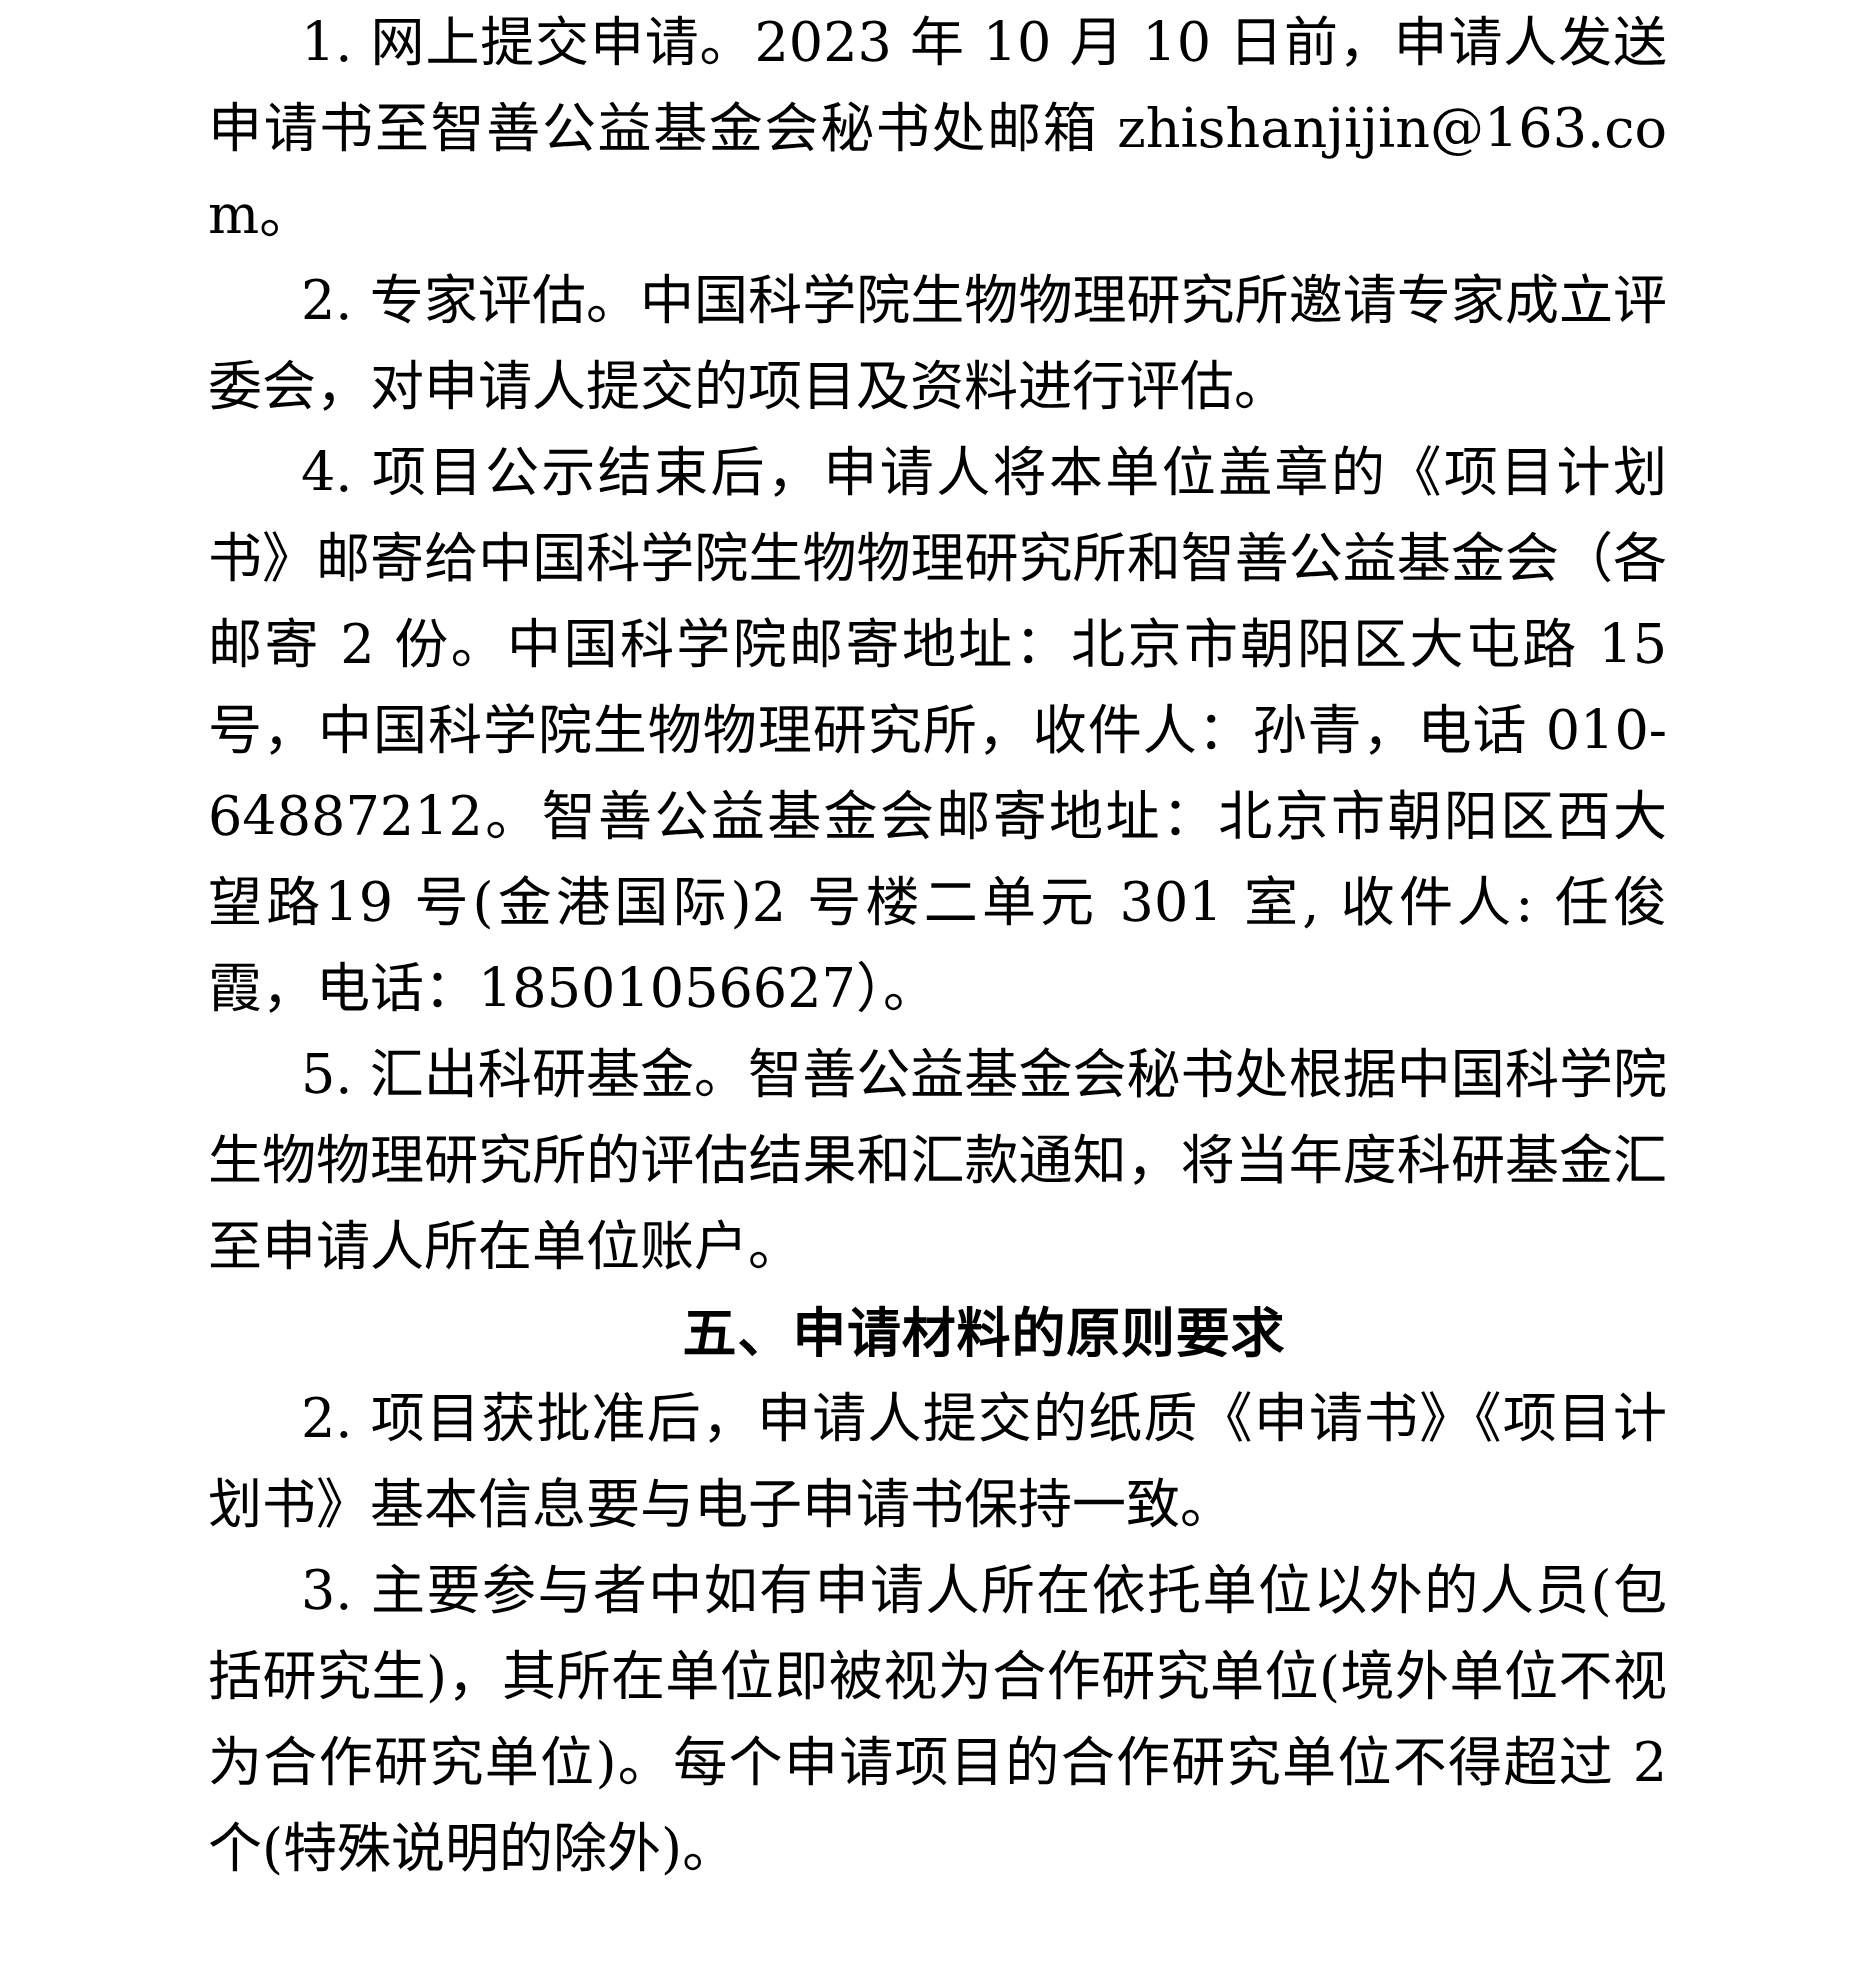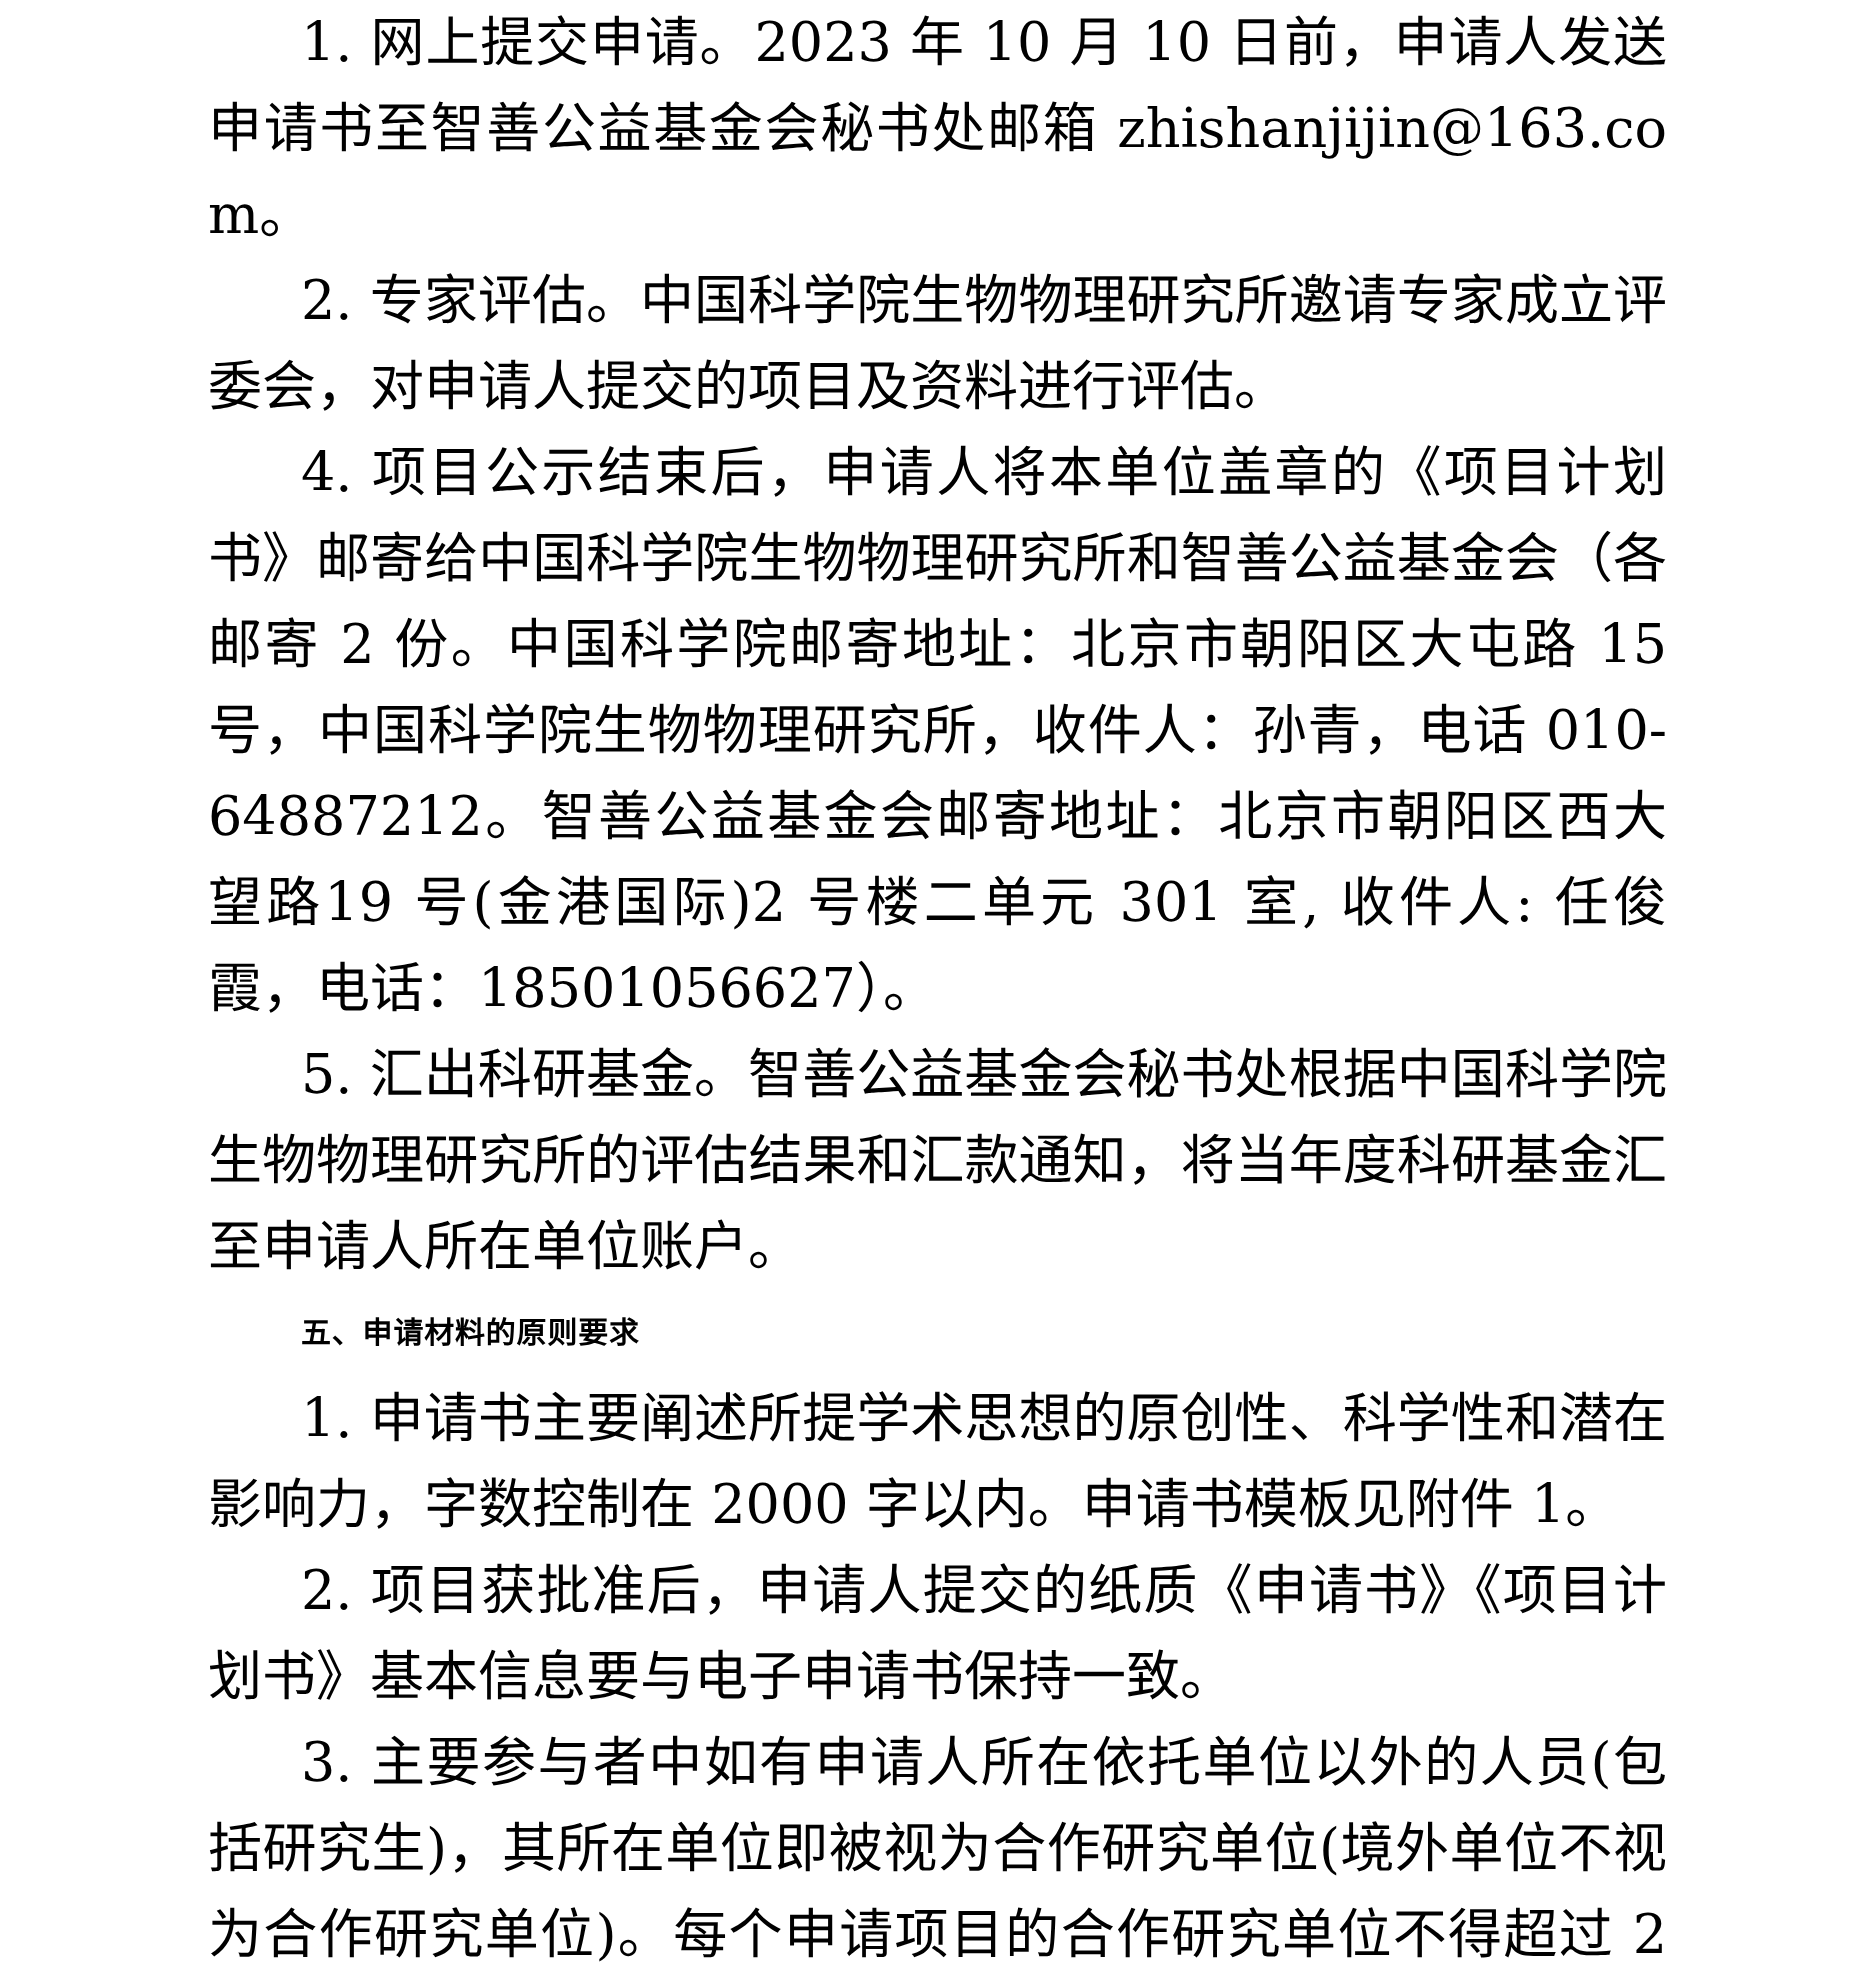--- a/index.html
+++ b/index.html
@@ -40,48 +40,47 @@
     margin: 0;
     padding: 0;
     letter-spacing: 0px;
     word-break: break-all;
     font-weight: 400;
   }
   .para.loose {
     word-spacing: 0.08em;
   }
   .heading {
-    font-size: 30px;
+    font-size: 54px;
     line-height: 86px;
     text-indent: 93px;
     margin: 0;
     padding: 0;
     font-weight: 700;
-    text-align: left;
+    text-align: center;
     letter-spacing: 0.8px;
   }
 </style>
 </head>
 <body>
 
 <div class="page">
   <div class="content">
 
     <p class="para">1. 网上提交申请。2023 年 10 月 10 日前，申请人发送申请书至智善公益基金会秘书处邮箱 zhishanjijin@163.com。</p>
 
     <p class="para">2. 专家评估。中国科学院生物物理研究所邀请专家成立评委会，对申请人提交的项目及资料进行评估。</p>
 
 
     <p class="para">4. 项目公示结束后，申请人将本单位盖章的《项目计划书》邮寄给中国科学院生物物理研究所和智善公益基金会（各邮寄 2 份。中国科学院邮寄地址：北京市朝阳区大屯路 15 号，中国科学院生物物理研究所，收件人：孙青，电话 010-64887212。智善公益基金会邮寄地址：北京市朝阳区西大望路19 号(金港国际)2 号楼二单元 301 室, 收件人: 任俊霞，电话：18501056627）。</p>
 
     <p class="para">5. 汇出科研基金。智善公益基金会秘书处根据中国科学院生物物理研究所的评估结果和汇款通知，将当年度科研基金汇至申请人所在单位账户。</p>
 
     <h2 class="heading">五、申请材料的原则要求</h2>
 
-    <p class="para">1. 申请书主要阐述所提学术思想的原创性、科学性和潜在影响力，字数控制在 2000 字以内。申请书模板见附件 1。</p>
 
     <p class="para">2. 项目获批准后，申请人提交的纸质《申请书》《项目计划书》基本信息要与电子申请书保持一致。</p>
 
     <p class="para">3. 主要参与者中如有申请人所在依托单位以外的人员(包括研究生)，其所在单位即被视为合作研究单位(境外单位不视为合作研究单位)。每个申请项目的合作研究单位不得超过 2 个(特殊说明的除外)。</p>
 
   </div>
 
 </div>
 
 

